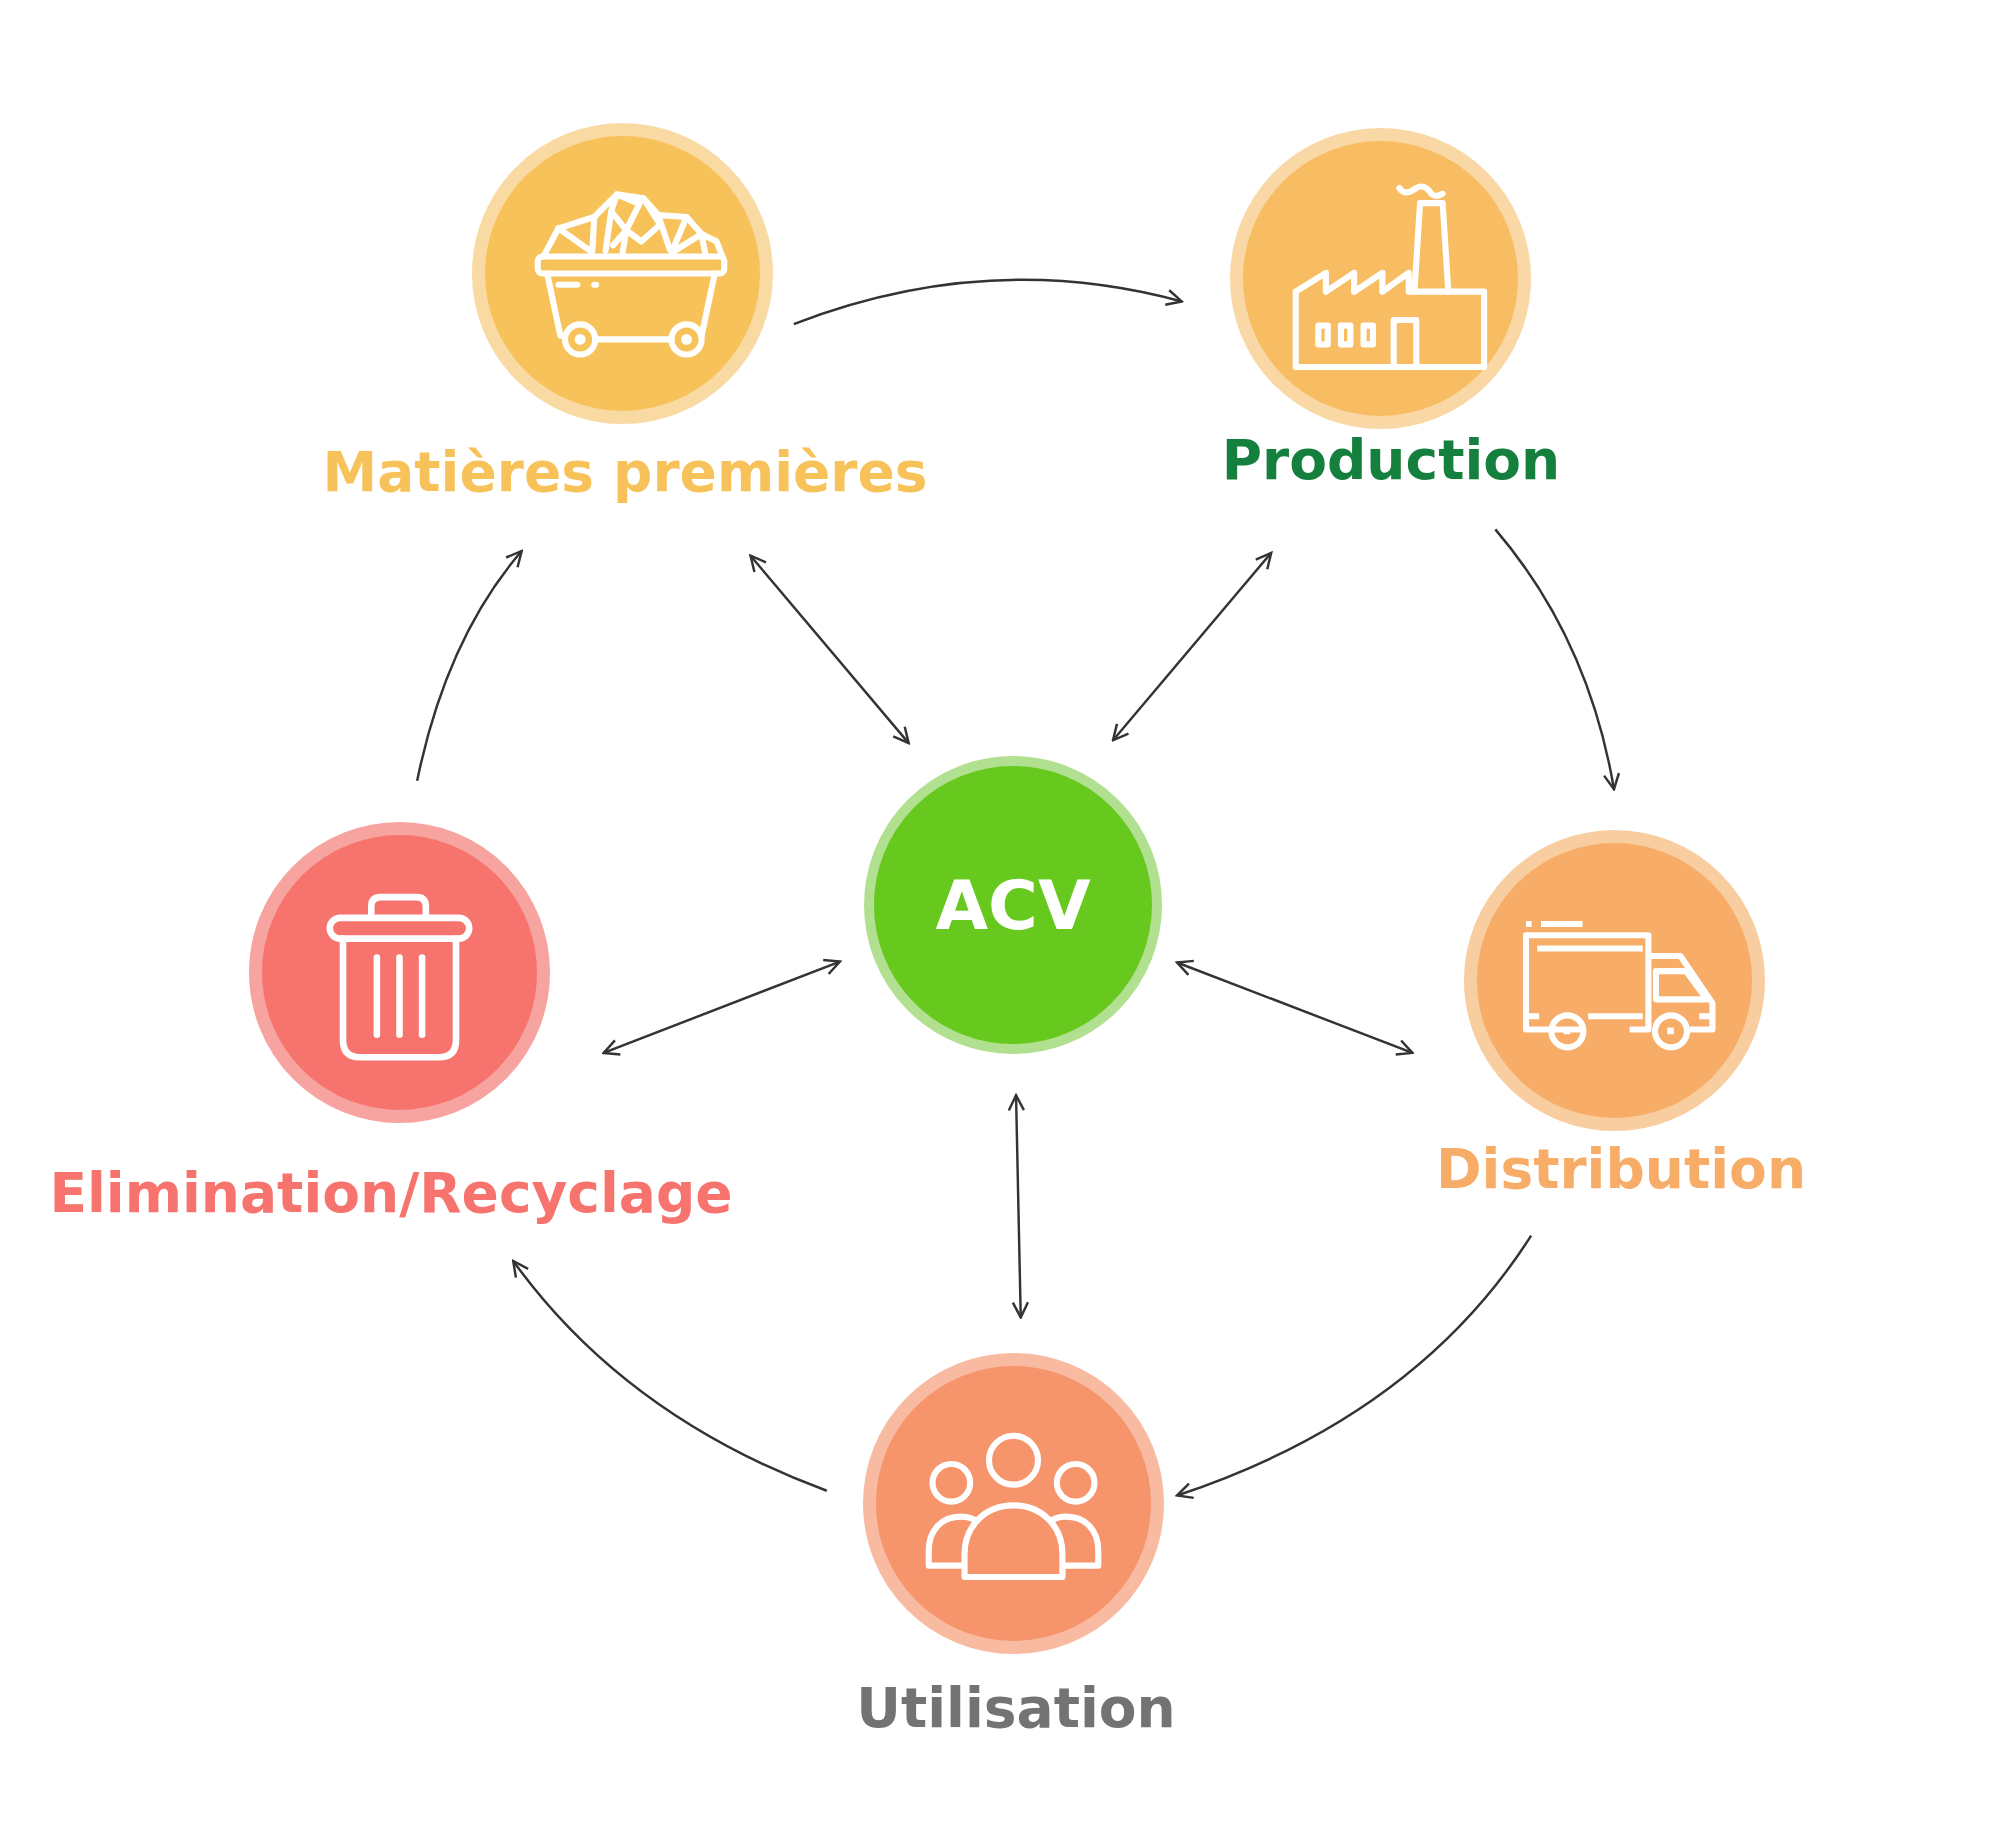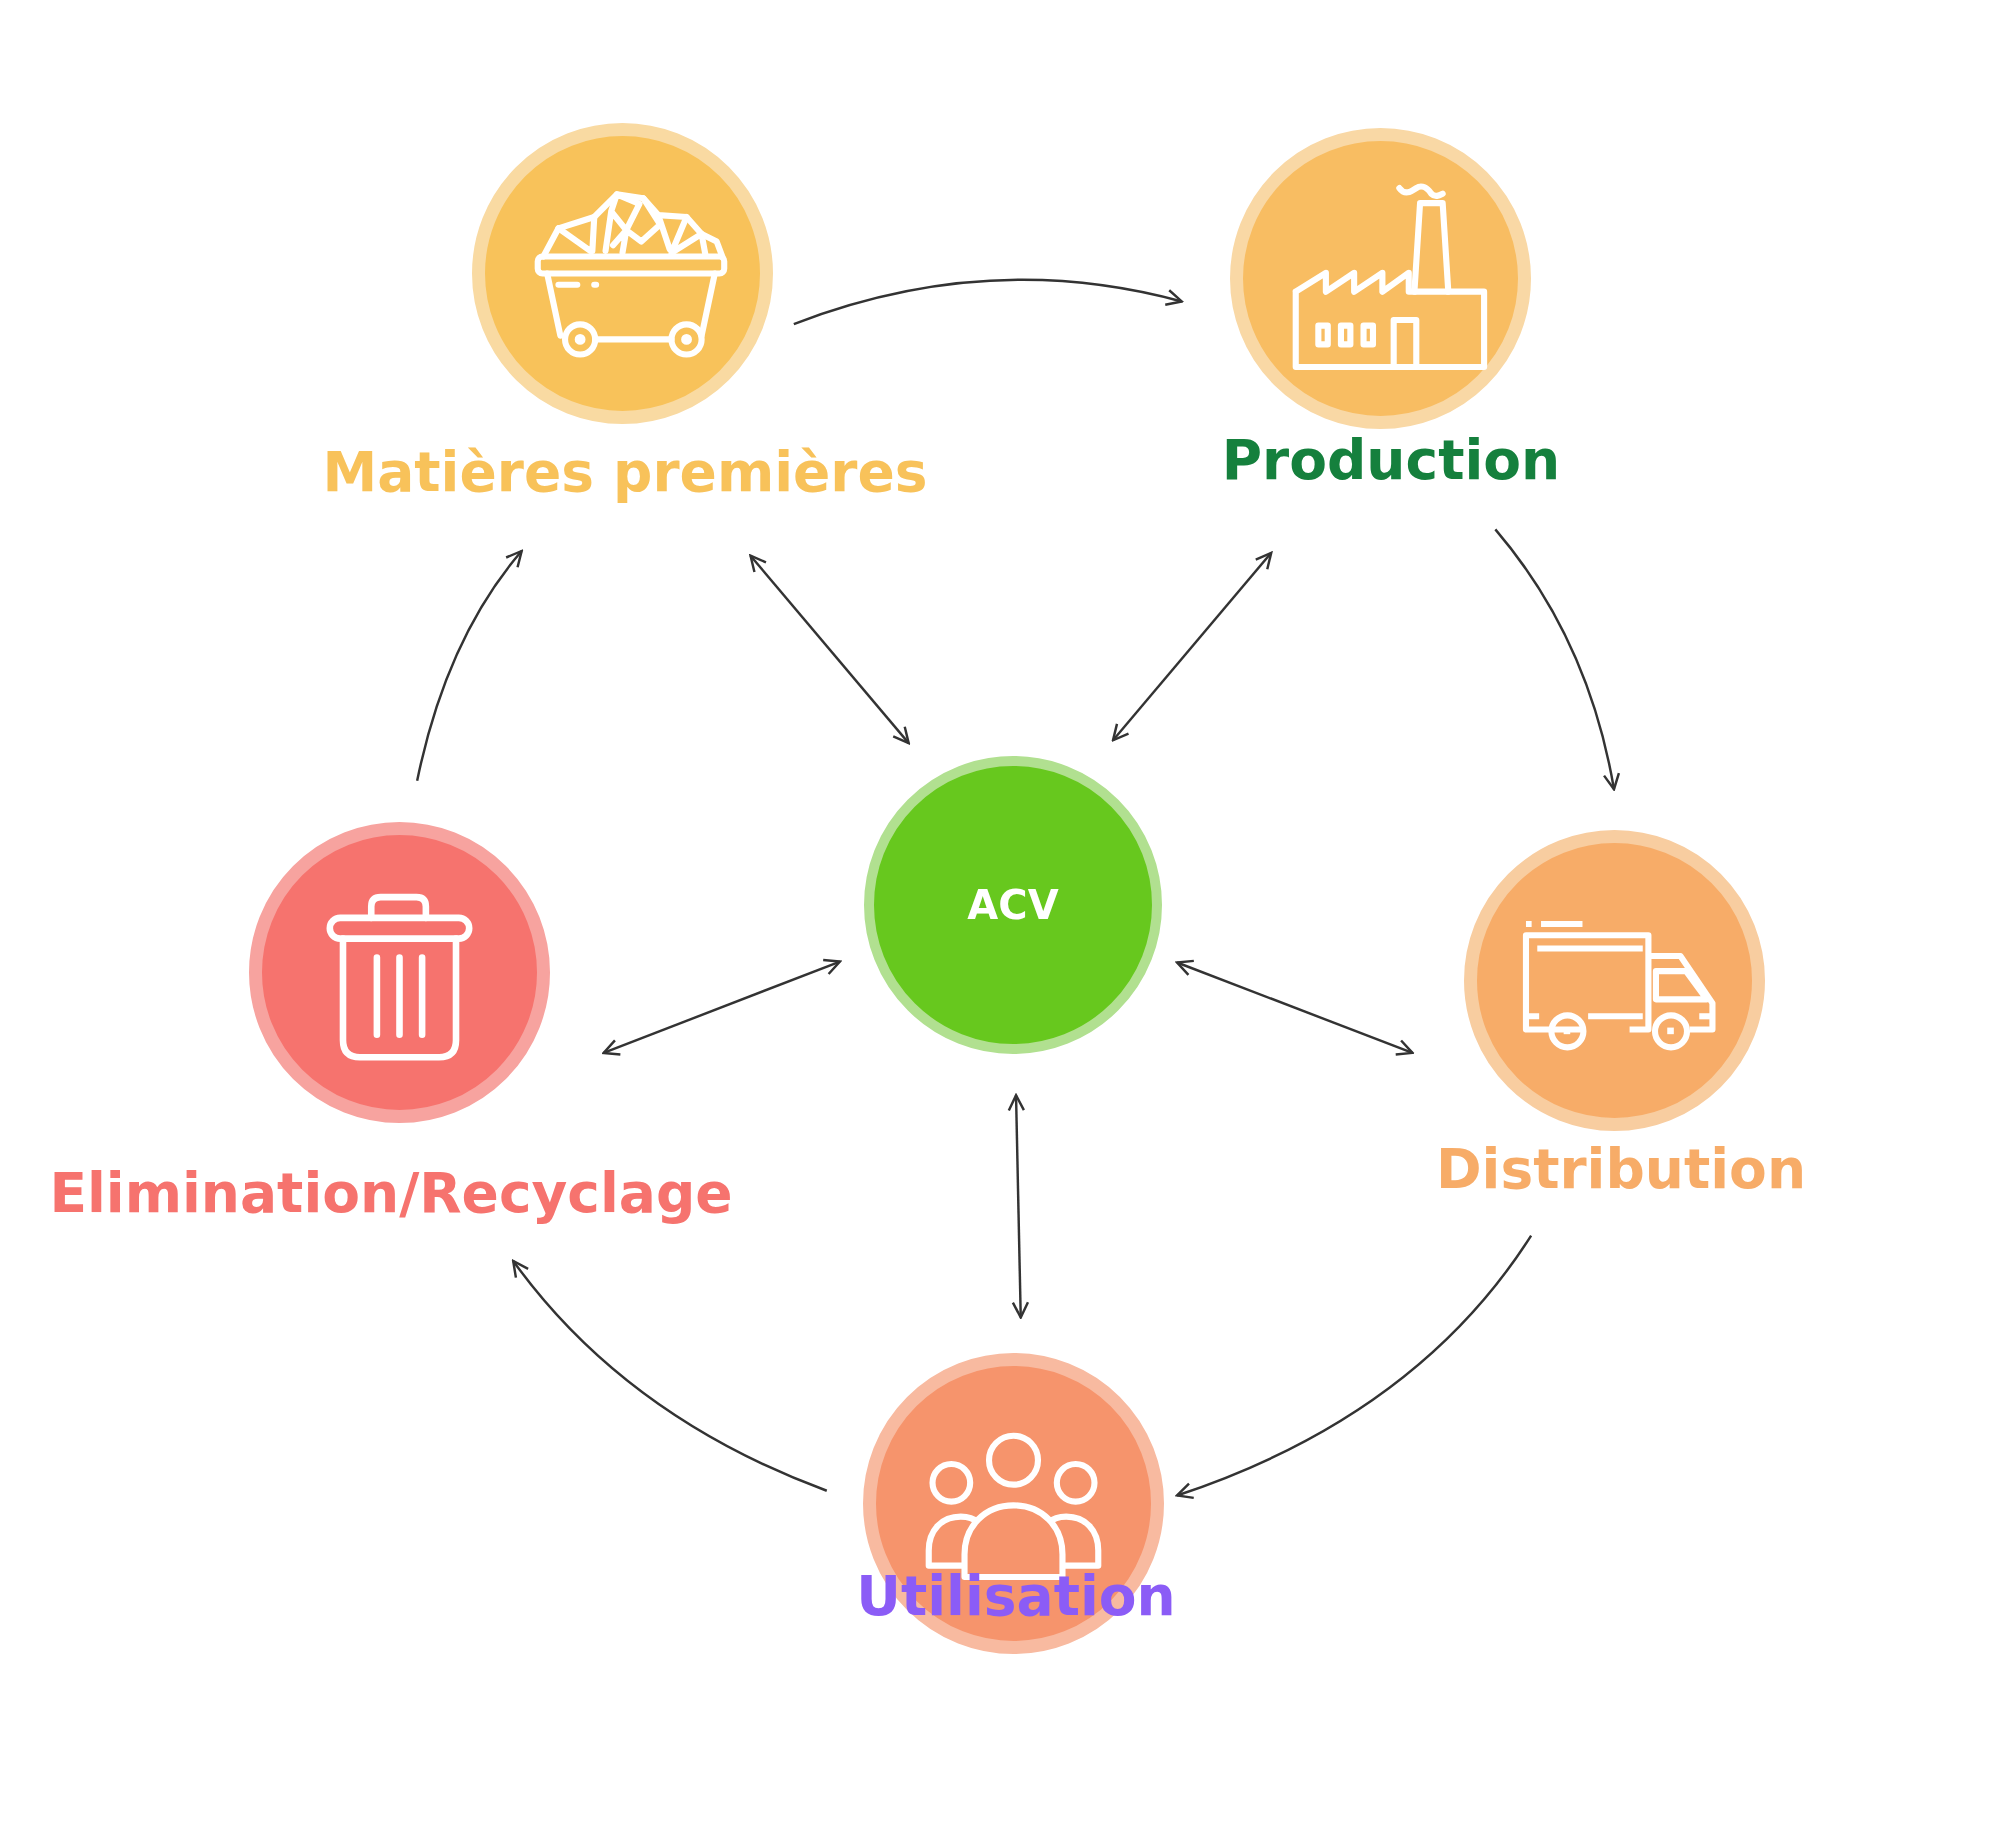--- a/index.html
+++ b/index.html
@@ -1,20 +1,20 @@
 <!DOCTYPE html>
 <html style="font-size:15px"><head>
 <meta charset="utf-8">
 <style>
   html, body { margin:0; padding:0; background:#ffffff; }
   body { width:2001px; height:1844px; position:relative; overflow:hidden; font-family:"DejaVu Sans", sans-serif; }
   #diagram { position:absolute; left:0; top:0; width:2001px; height:1553px; }
   .label { position:absolute; font-family:"DejaVu Sans", sans-serif; font-weight:bold; font-size:55px; white-space:nowrap; transform:translateX(-50%); letter-spacing:0px; }
   .node { position:absolute; border-radius:50%; box-sizing:border-box; }
-  .acv-text { position:absolute; left:0; top:0; width:100%; height:100%; display:flex; align-items:center; justify-content:center; color:#fff; font-family:"DejaVu Sans", sans-serif; font-weight:bold; font-size:40px; }
+  .acv-text { position:absolute; left:0; top:0; width:100%; height:100%; display:flex; align-items:center; justify-content:center; color:#fff; font-family:"DejaVu Sans", sans-serif; font-weight:bold; font-size:68px; }
   .icon { position:absolute; left:0; top:0; width:100%; height:100%; }
 </style>
 </head>
 <body>
 
 <div id="diagram">
 
   <svg width="2001" height="1844" style="position:absolute;left:0;top:0" viewBox="0 0 2125 1958">
     <defs>
       <marker id="ah" viewBox="0 0 20 20" refX="18" refY="10" markerWidth="20" markerHeight="20" markerUnits="userSpaceOnUse" orient="auto-start-reverse">
@@ -93,21 +93,21 @@
       <g fill="none" stroke="#fff" stroke-width="6.5" stroke-linejoin="round">
         <circle cx="146" cy="100" r="26"></circle>
         <circle cx="80" cy="124" r="20"></circle>
         <circle cx="212" cy="124" r="20"></circle>
         <path d="M92,212 L56,212 L56,196 C56,174 70,160 90,160 C98,160 104,162 108,166"></path>
         <path d="M200,212 L236,212 L236,196 C236,174 222,160 202,160 C194,160 188,162 184,166"></path>
         <path d="M94,224 L94,200 C94,170 116,148 146,148 C176,148 198,170 198,200 L198,224 Z"></path>
       </g>
     </svg>
   </div>
-  <div class="label" style="left:1016px;top:1564px;color:#8b5cf6;">Utilisation</div>
+  <div class="label" style="left:1016px;top:1676px;color:#737373;">Utilisation</div>
 
   <div class="node" style="left:249px;top:822px;width:301px;height:301px;background:#F6736E;border:13px solid #F7A39F;">
     <svg class="icon" viewBox="0 0 292 292">
       <g fill="none" stroke="#fff" stroke-width="7" stroke-linejoin="round" stroke-linecap="round">
         <path d="M116,88 L116,76 Q116,66 126,66 L164,66 Q174,66 174,76 L174,88"></path>
         <rect x="72" y="88" width="148" height="22" rx="11"></rect>
         <path d="M86,110 L86,218 Q86,236 104,236 L188,236 Q206,236 206,218 L206,110"></path>
         <path d="M122,130 L122,212 M146,130 L146,212 M170,130 L170,212"></path>
       </g>
     </svg>

